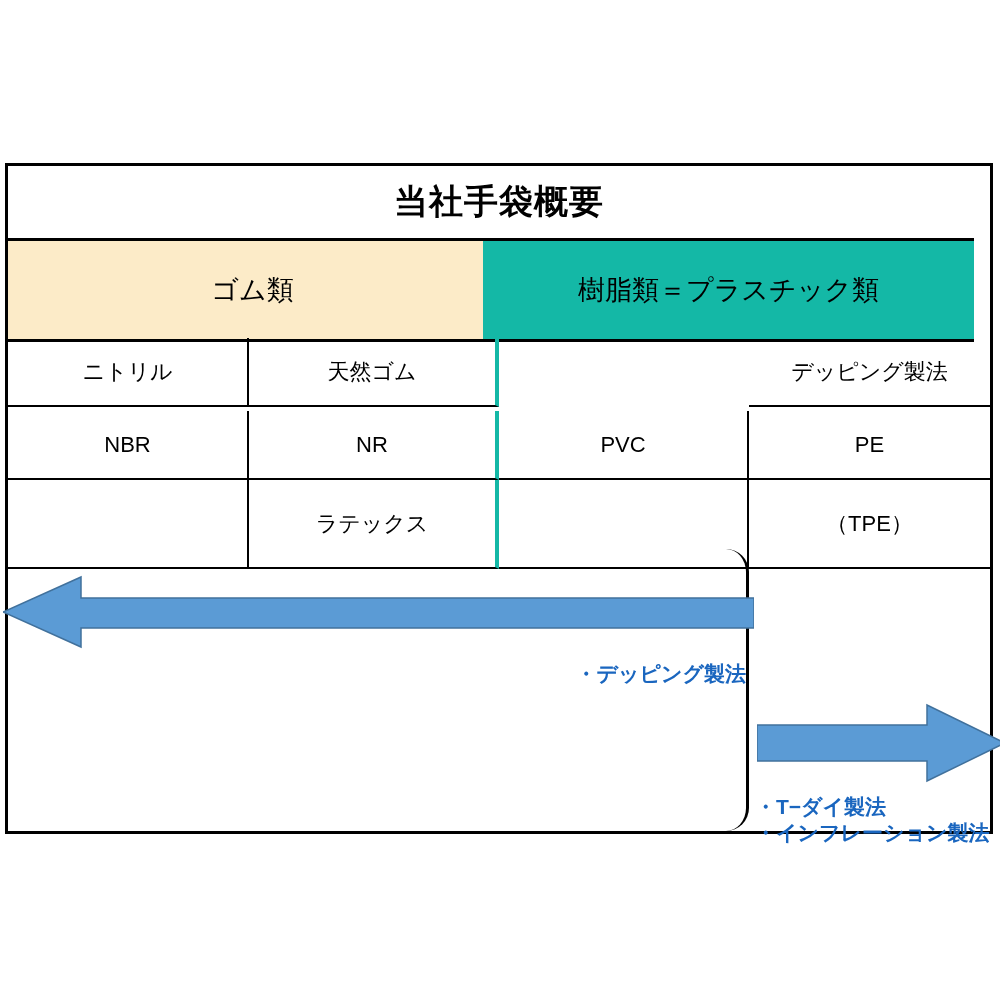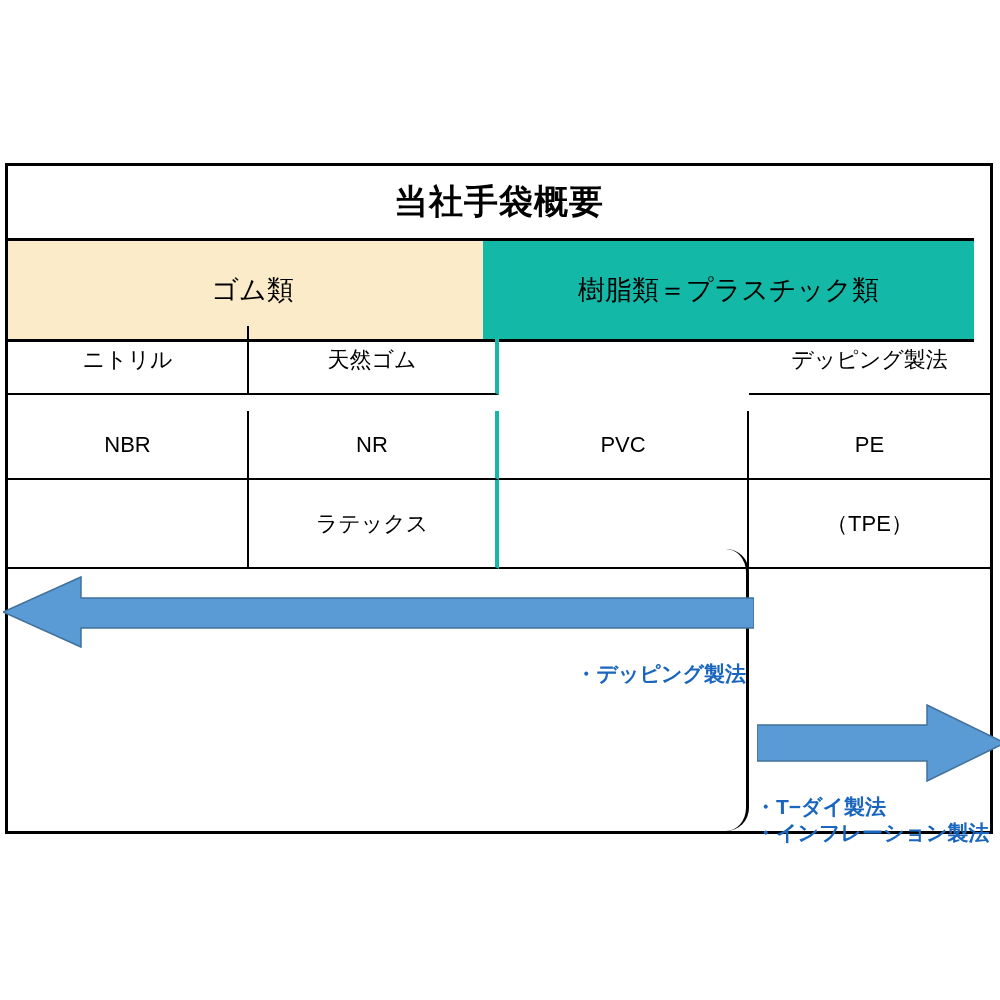--- a/index.html
+++ b/index.html
@@ -76,21 +76,21 @@
     width: 491px;
     background: #14b8a6;
   }
 
   
   .data-cell {
     font-size: 22px;
     font-weight: normal;
     border-bottom: 2px solid #000;
   }
-  .row1 { top: 160px;  height: 69px; text-align: right; }
+  .row1 { top: 172px;  height: 69px; text-align: right; }
   .row2 { top: 245px;  height: 69px; }
   .row3 { top: 314px;  height: 89px; }
 
   .c1 { left: 0px;   width: 241px; border-right: 2px solid #000; }
   .c2 { left: 241px; width: 250px; border-right: 4px solid #14b8a6; }
   .c3 { left: 491px; width: 250px; border-right: 2px solid #000; }
   .c4 { left: 741px; width: 241px; }
 
   
   .panel {

